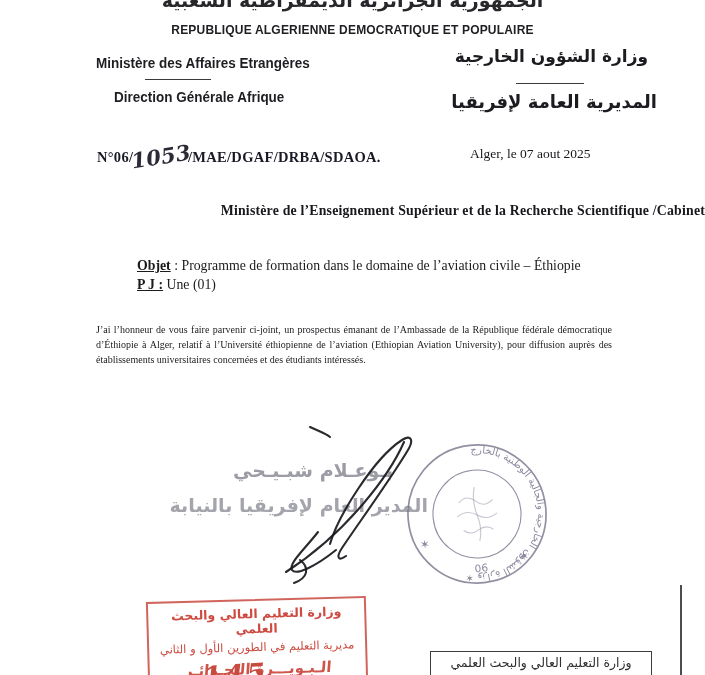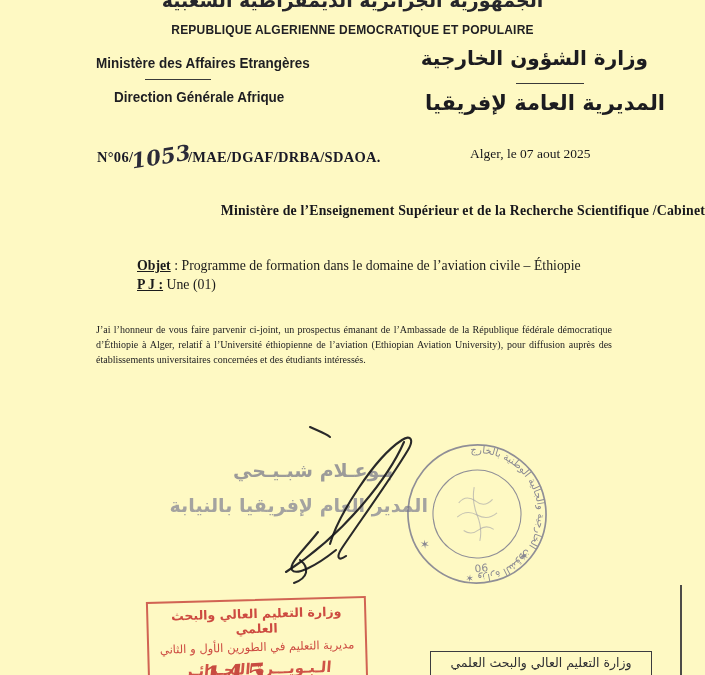--- a/index.html
+++ b/index.html
@@ -1,18 +1,18 @@
 <!DOCTYPE html>
 <html lang="fr"><head>
 <meta charset="utf-8">
 <style>
   html,body{margin:0;padding:0;background:#e8e8e8;}
   .page{
     position:relative;width:705px;height:675px;margin:0 auto;
-    background:#fef9c3;overflow:hidden;
+    background:#ffffff;overflow:hidden;
     font-family:"Liberation Serif",serif;color:#1b1b1b;
   }
   
   .top-ar{
     position:absolute;top:-11px;left:50%;transform:translateX(-50%);
     font-family:"DejaVu Sans",sans-serif;font-weight:bold;font-size:19px;
     color:#26262b;white-space:nowrap;
   }
   .rep-line{
     position:absolute;top:23px;left:0;width:100%;text-align:center;
@@ -29,22 +29,22 @@
     font-family:"Liberation Sans",sans-serif;font-weight:bold;font-size:14.5px;
     color:#1e1e22;transform:scaleX(.93);transform-origin:left center;
   }
   .divider{position:absolute;border-top:1.6px solid #3a3a3a;}
   .fr-div{left:145px;top:79px;width:66px;}
   .ar-div{left:516px;top:83px;width:68px;border-top-width:1.2px;}
   .ar-min,.ar-dir{
     position:absolute;font-family:"DejaVu Sans",sans-serif;font-weight:bold;
     color:#1c1c20;text-align:center;white-space:nowrap;
   }
-  .ar-min{left:478px;width:170px;top:46px;font-size:20px;}
-  .ar-dir{left:465px;width:192px;top:91px;font-size:21px;margin-left:8px;}
+  .ar-min{left:478px;width:170px;top:46px;font-size:17px;}
+  .ar-dir{left:465px;width:192px;top:91px;font-size:18px;}
   
   .ref{
     position:absolute;left:97px;top:142px;
     font-weight:bold;font-size:14.5px;color:#1a1a26;letter-spacing:.3px;white-space:nowrap;
   }
   .hand{
     display:inline-block;font-family:"DejaVu Serif",serif;font-style:italic;font-weight:bold;
     font-size:21px;transform:rotate(-9deg) translateY(2px);margin:0 -3px 0 -2px;color:#2b2b38;
   }
   .date-line{position:absolute;left:470px;top:146px;font-size:13.5px;color:#17171c;}

